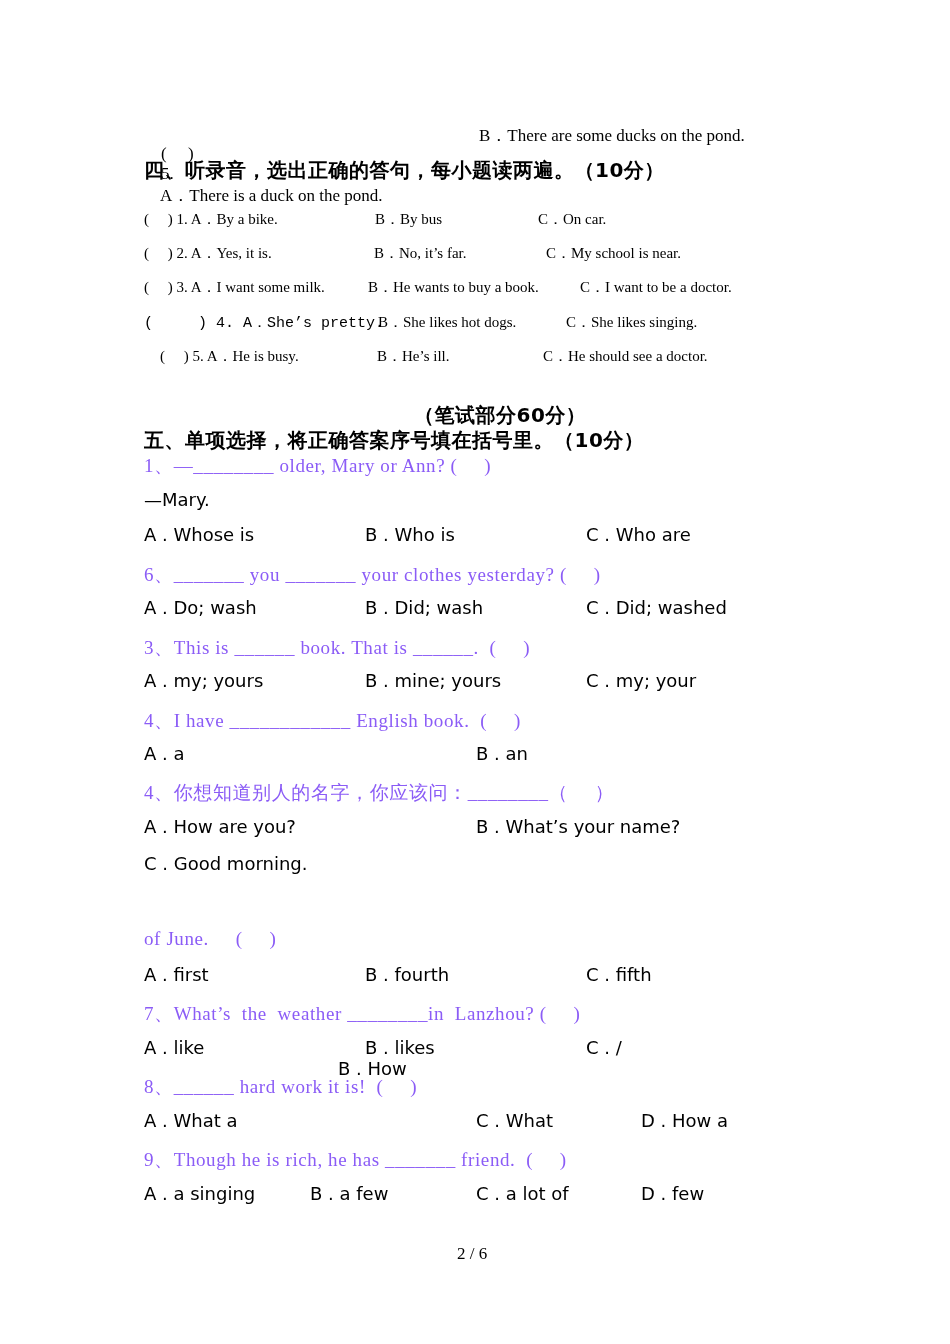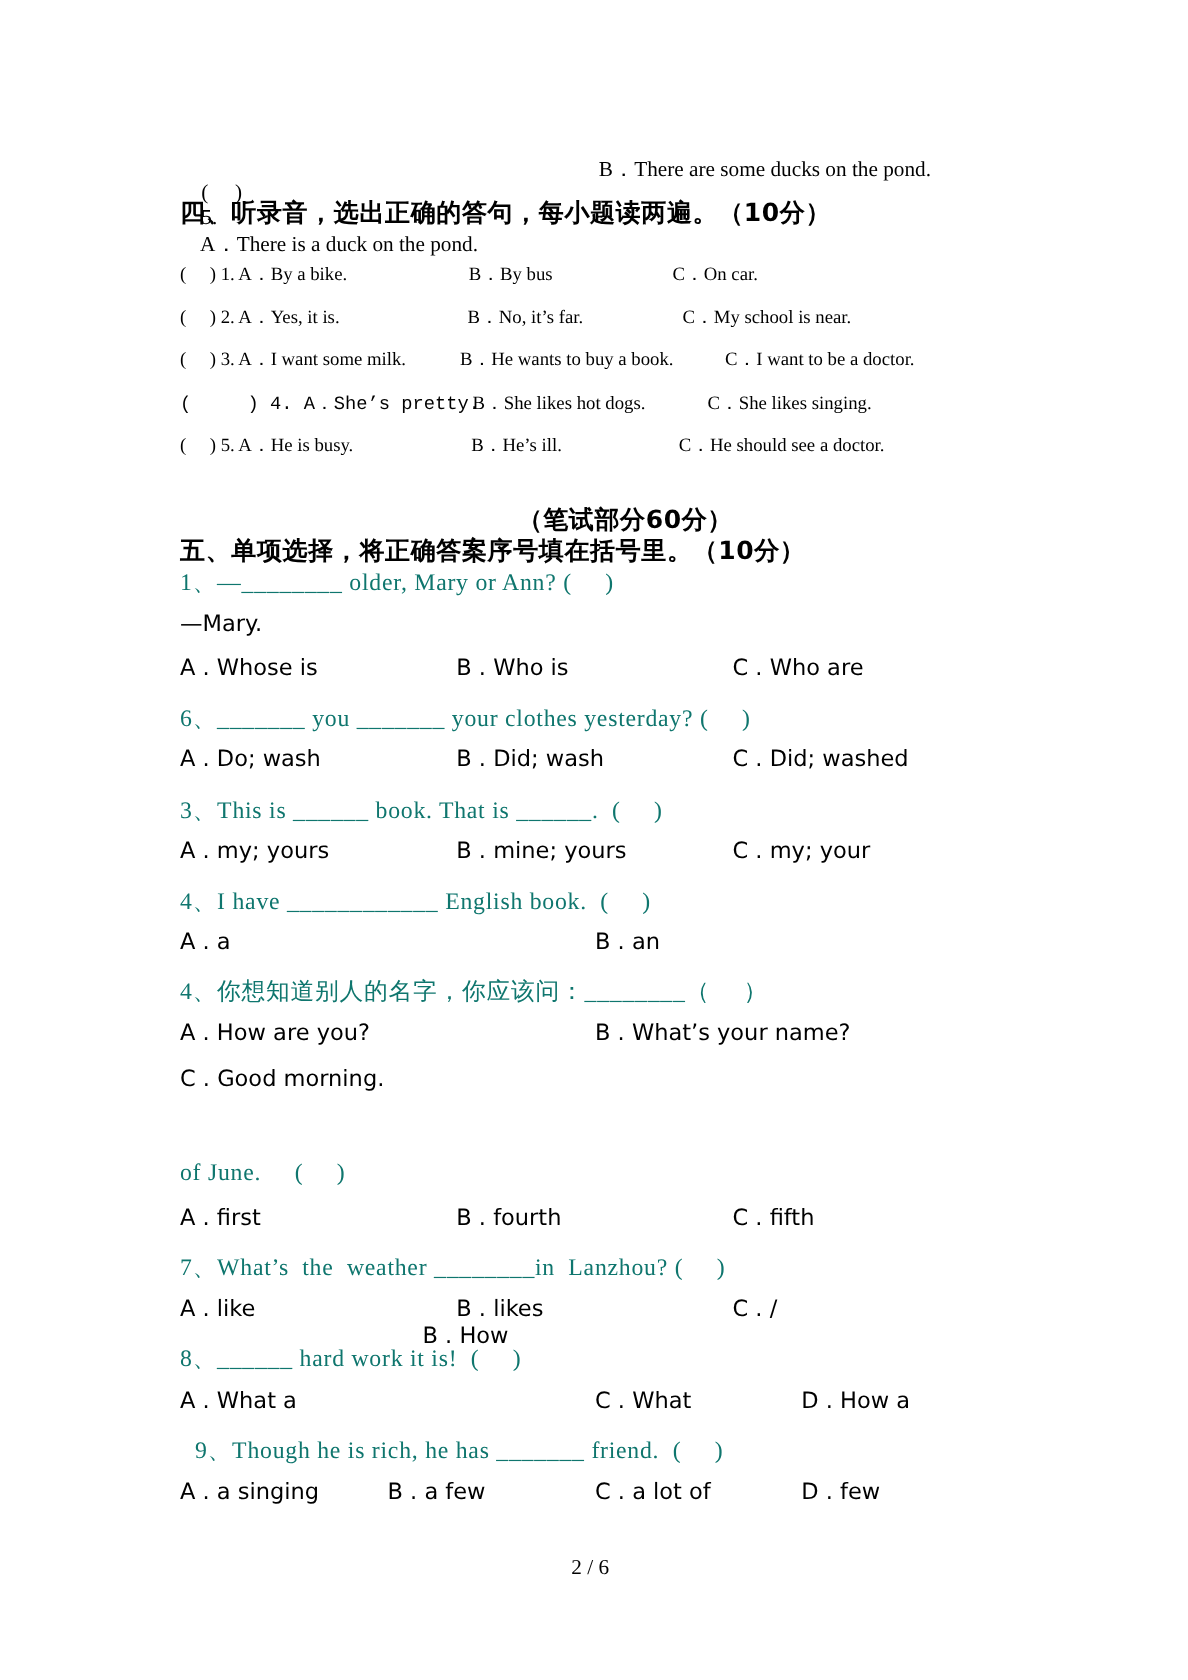--- a/index.html
+++ b/index.html
@@ -2,21 +2,21 @@
 <html><head>
 <meta charset="utf-8">
 <style>
   html, body { margin: 0; padding: 0; background: #ffffff; }
   body { width: 950px; height: 1344px; position: relative; overflow: hidden; color: #000; }
   .page { position: absolute; left: 0; top: 0; width: 950px; height: 1344px; }
   .abs { position: absolute; white-space: pre; }
   .serif { font-family: "Liberation Serif", "DejaVu Serif", serif; }
   .listen { font-size: 15px; }
   .head { font-size: 20px; font-weight: bold; font-family: "DejaVu Sans", "Liberation Sans", sans-serif; letter-spacing: 0.5px; }
-  .q { font-size: 19px; color: #0f766e; font-family: "Liberation Serif", "DejaVu Serif", serif; letter-spacing: 0.6px; }
+  .q { font-size: 19px; color: #8b5cf6; font-family: "Liberation Serif", "DejaVu Serif", serif; letter-spacing: 0.6px; }
   .opt { font-size: 18px; font-family: "DejaVu Sans", "Liberation Sans", sans-serif; }
   .top5 { font-size: 17px; }
   .footer { font-size: 17px; }
 </style>
 </head>
 <body>
 
 <div class="page">
 
   <div class="abs serif top5" style="left:144px; top:124px;">
@@ -37,21 +37,21 @@
   <div class="abs serif listen" style="left:546px; top:244px;">C．My school is near.</div>
 
   <div class="abs serif listen" style="left:144px; top:278px;"><span>(     )</span> <span>3.</span> <span>A．I want some milk.</span></div>
   <div class="abs serif listen" style="left:368px; top:278px;">B．He wants to buy a book.</div>
   <div class="abs serif listen" style="left:580px; top:278px;">C．I want to be a doctor.</div>
 
   <div class="abs serif listen" style="left:144px; top:313px;font-family:Liberation Mono, monospace;"><span>(     )</span> <span>4.</span> <span>A．She’s pretty.</span></div>
   <div class="abs serif listen" style="left:378px; top:313px;">B．She likes hot dogs.</div>
   <div class="abs serif listen" style="left:566px; top:313px;">C．She likes singing.</div>
 
-  <div class="abs serif listen" style="left:144px; top:347px;"><span>(     )</span> <span>5.</span> <span>A．He is busy.</span></div>
+  <div class="abs serif listen" style="left:160px; top:347px;"><span>(     )</span> <span>5.</span> <span>A．He is busy.</span></div>
   <div class="abs serif listen" style="left:377px; top:347px;">B．He’s ill.</div>
   <div class="abs serif listen" style="left:543px; top:347px;">C．He should see a doctor.</div>
 
   <div class="abs head" style="left:414px; top:402px; font-weight:bold;">（笔试部分60分）</div>
 
   <div class="abs head" style="left:144px; top:427px;">五、单项选择，将正确答案序号填在括号里。（10分）</div>
 
   <div class="abs q" style="left:144px; top:453px;">1、—________ older, Mary or Ann? (     )</div>
   <div class="abs opt" style="left:144px; top:489px;">—Mary.</div>
   <div class="abs opt" style="left:144px; top:524px;">A . Whose is</div>
@@ -86,20 +86,20 @@
   <div class="abs opt" style="left:144px; top:1037px;">A . like</div>
   <div class="abs opt" style="left:365px; top:1037px;">B . likes</div>
   <div class="abs opt" style="left:586px; top:1037px;">C . /</div>
 
   <div class="abs q" style="left:144px; top:1074px;">8、______ hard work it is!  (     )</div>
   <div class="abs opt" style="left:144px; top:1110px;">A . What a</div>
   <div class="abs opt" style="left:310px; top:1058px;margin-left:28px;">B . How</div>
   <div class="abs opt" style="left:476px; top:1110px;text-align:right;">C . What</div>
   <div class="abs opt" style="left:641px; top:1110px;">D . How a</div>
 
-  <div class="abs q" style="left:144px; top:1147px;margin-left:12px;">9、Though he is rich, he has _______ friend.  (     )</div>
+  <div class="abs q" style="left:144px; top:1147px;">9、Though he is rich, he has _______ friend.  (     )</div>
   <div class="abs opt" style="left:144px; top:1183px;">A . a singing</div>
   <div class="abs opt" style="left:310px; top:1183px;">B . a few</div>
   <div class="abs opt" style="left:476px; top:1183px;">C . a lot of</div>
   <div class="abs opt" style="left:641px; top:1183px;">D . few</div>
 
   <div class="abs serif footer" style="left:457px; top:1244px;">2 / 6</div>
 </div>
 
 </body></html>

